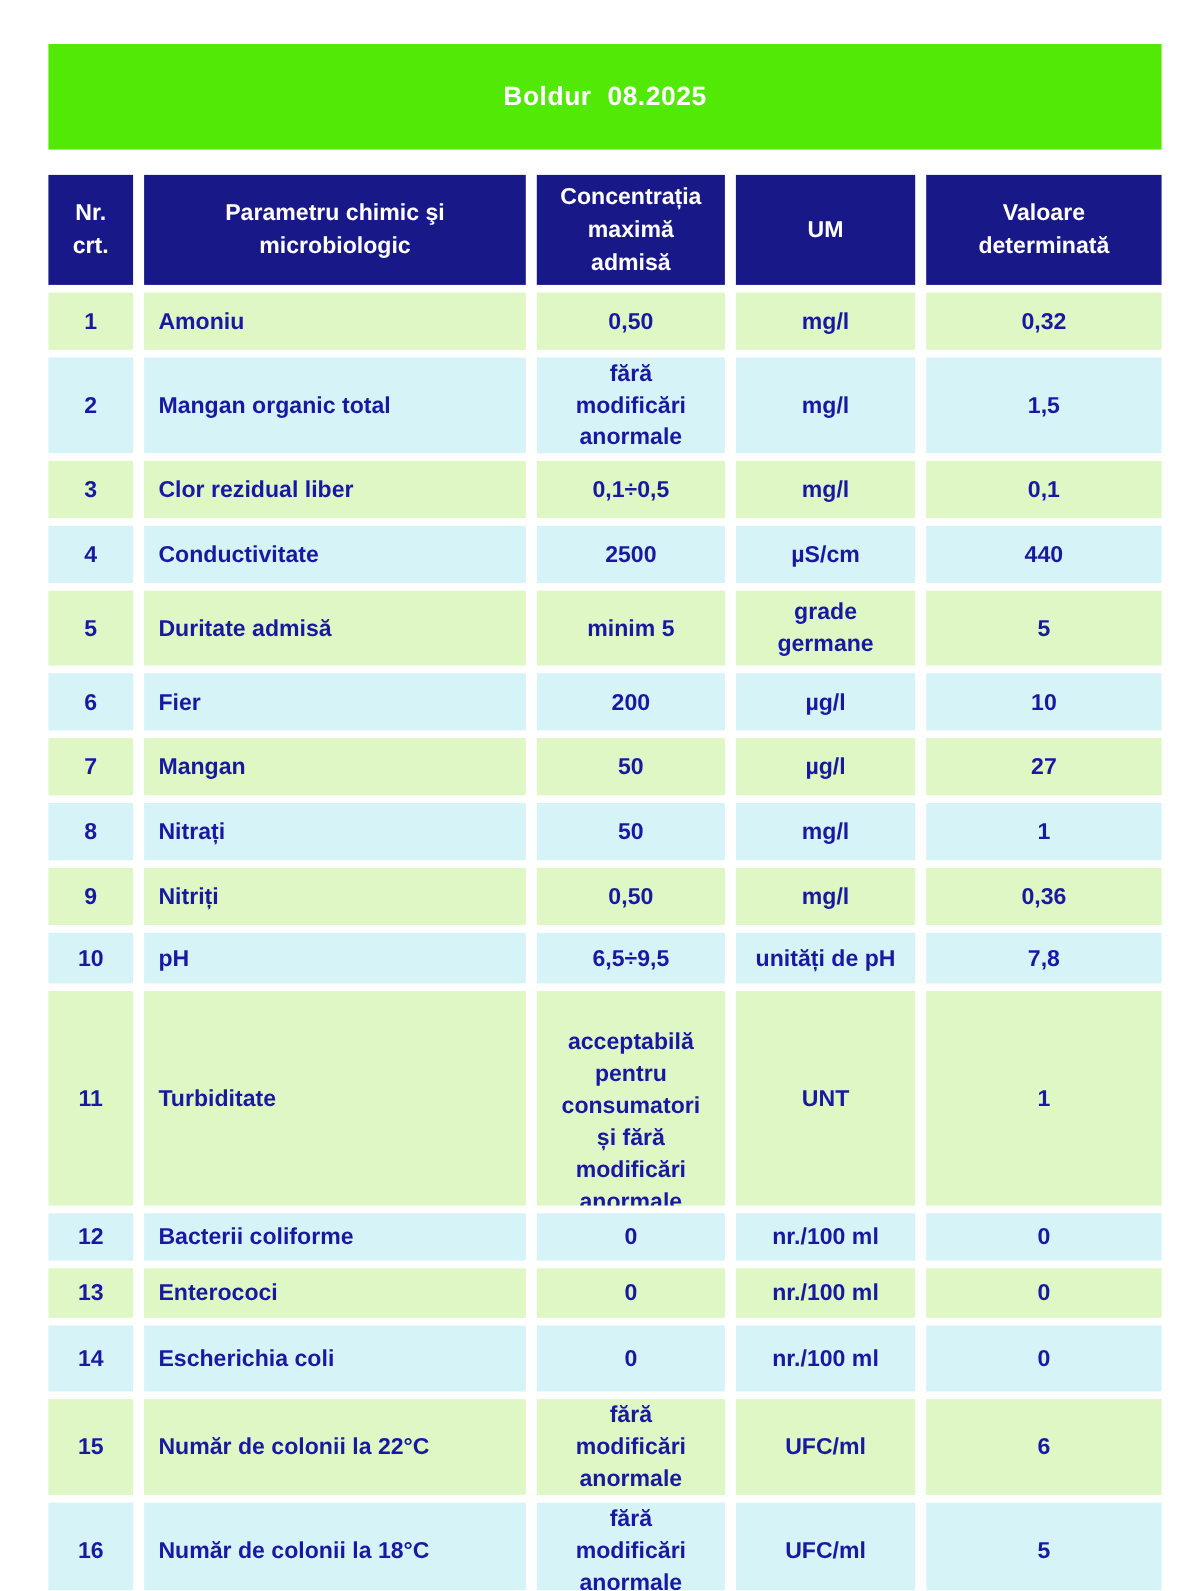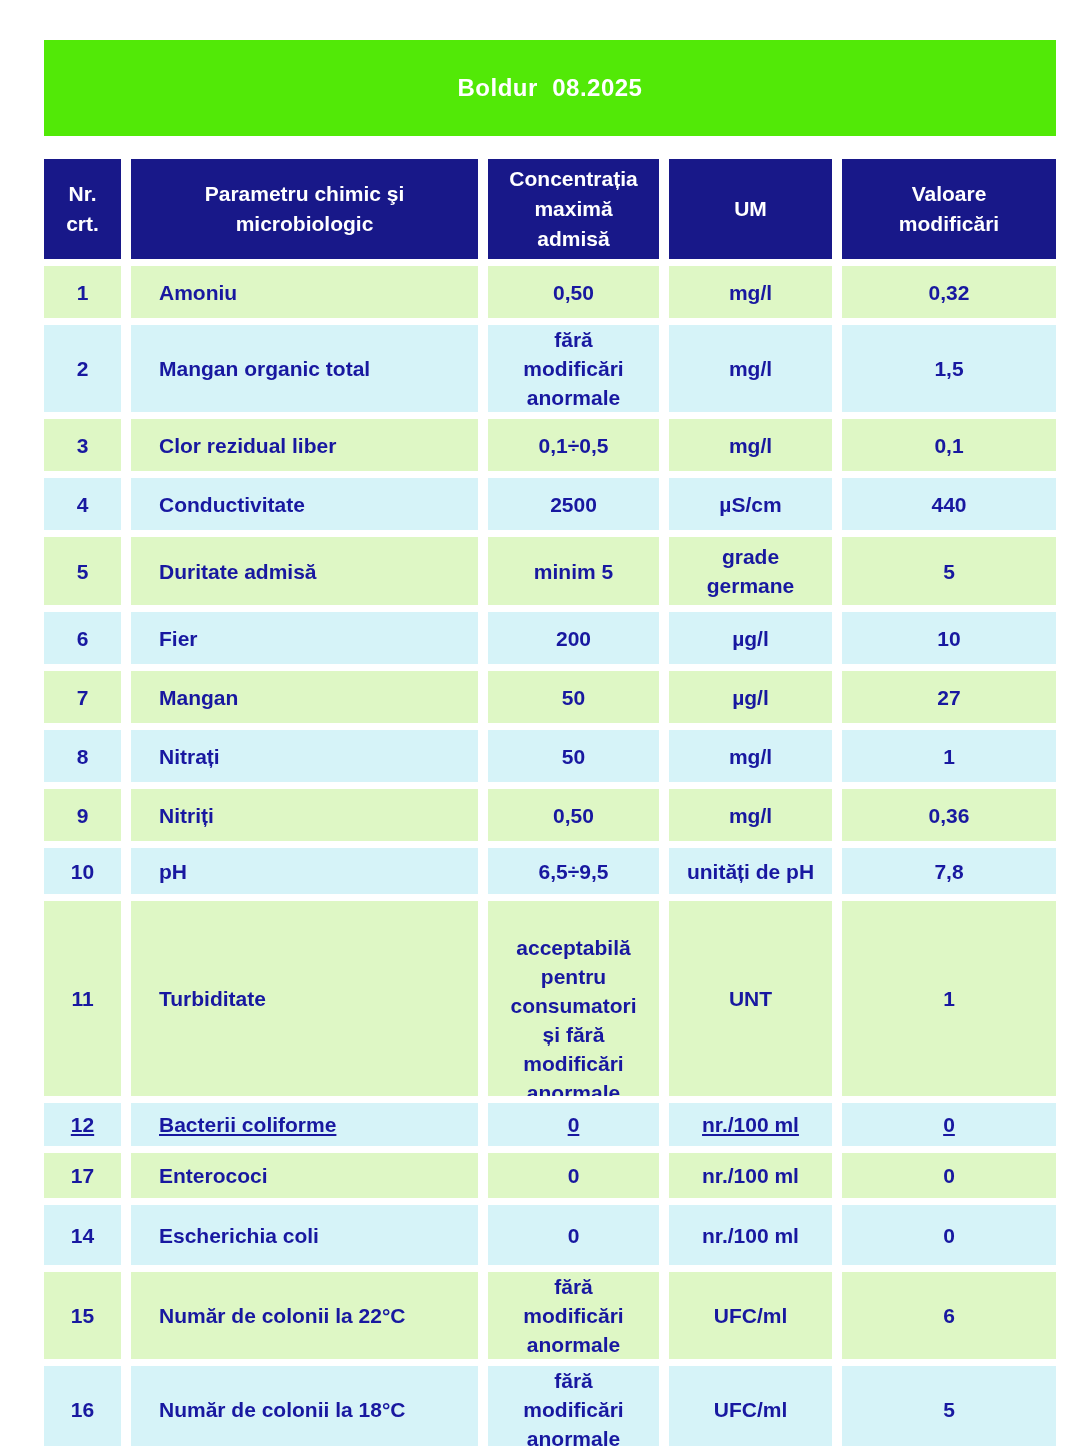--- a/index.html
+++ b/index.html
@@ -60,27 +60,27 @@
     font-weight: bold;
     vertical-align: middle;
     text-align: center;
     line-height: 29px;
     padding: 0 4px;
     height: 52px;
   }
   .pre { white-space: pre-line; }
   tbody tr:nth-child(odd) td { background: var(--row-green, #def7c5); }
   tbody tr:nth-child(even) td { background: var(--row-blue, #d6f3f8); }
-  td.c-param { text-align: left; padding-left: 28px; }
+  td.c-param { text-align: left; padding-left: 13px; }
   
   tbody tr:nth-child(2) td  { height: 84px; }
   tbody tr:nth-child(5) td  { height: 68px; }
   tbody tr:nth-child(10) td { height: 46px; }
   tbody tr:nth-child(11) td { height: 145px; }
-  tbody tr:nth-child(12) td { height: 43px; text-decoration: underline; }
+  tbody tr:nth-child(12) td { height: 43px; }
   tbody tr:nth-child(13) td { height: 45px; }
   tbody tr:nth-child(14) td { height: 60px; }
   tbody tr:nth-child(15) td { height: 84px; }
   tbody tr:nth-child(16) td { height: 84px; }
   
   tbody tr:nth-child(11) td.c-cma .inner {
     height: 163px;
     overflow: hidden;
     margin-top: 32px;
   }
@@ -106,21 +106,21 @@
       <tr>
         <th class="pre">Nr.
 crt.</th>
         <th class="pre">Parametru chimic şi
 microbiologic</th>
         <th class="pre">Concentrația
 maximă
 admisă</th>
         <th class="pre">UM</th>
         <th class="pre">Valoare
-modificări</th>
+determinată</th>
       </tr>
     </thead>
     <tbody id="table-body">
     <tr>
       <td class="c-nr">1</td>
       <td class="c-param">Amoniu</td>
       <td class="c-cma pre"><div class="inner pre">0,50</div></td>
       <td class="c-um pre">mg/l</td>
       <td class="c-val">0,32</td>
     </tr>
@@ -215,21 +215,21 @@
 
     <tr>
       <td class="c-nr">12</td>
       <td class="c-param">Bacterii coliforme</td>
       <td class="c-cma pre"><div class="inner pre">0</div></td>
       <td class="c-um pre">nr./100 ml</td>
       <td class="c-val">0</td>
     </tr>
 
     <tr>
-      <td class="c-nr">17</td>
+      <td class="c-nr">13</td>
       <td class="c-param">Enterococi</td>
       <td class="c-cma pre"><div class="inner pre">0</div></td>
       <td class="c-um pre">nr./100 ml</td>
       <td class="c-val">0</td>
     </tr>
 
     <tr>
       <td class="c-nr">14</td>
       <td class="c-param">Escherichia coli</td>
       <td class="c-cma pre"><div class="inner pre">0</div></td>

